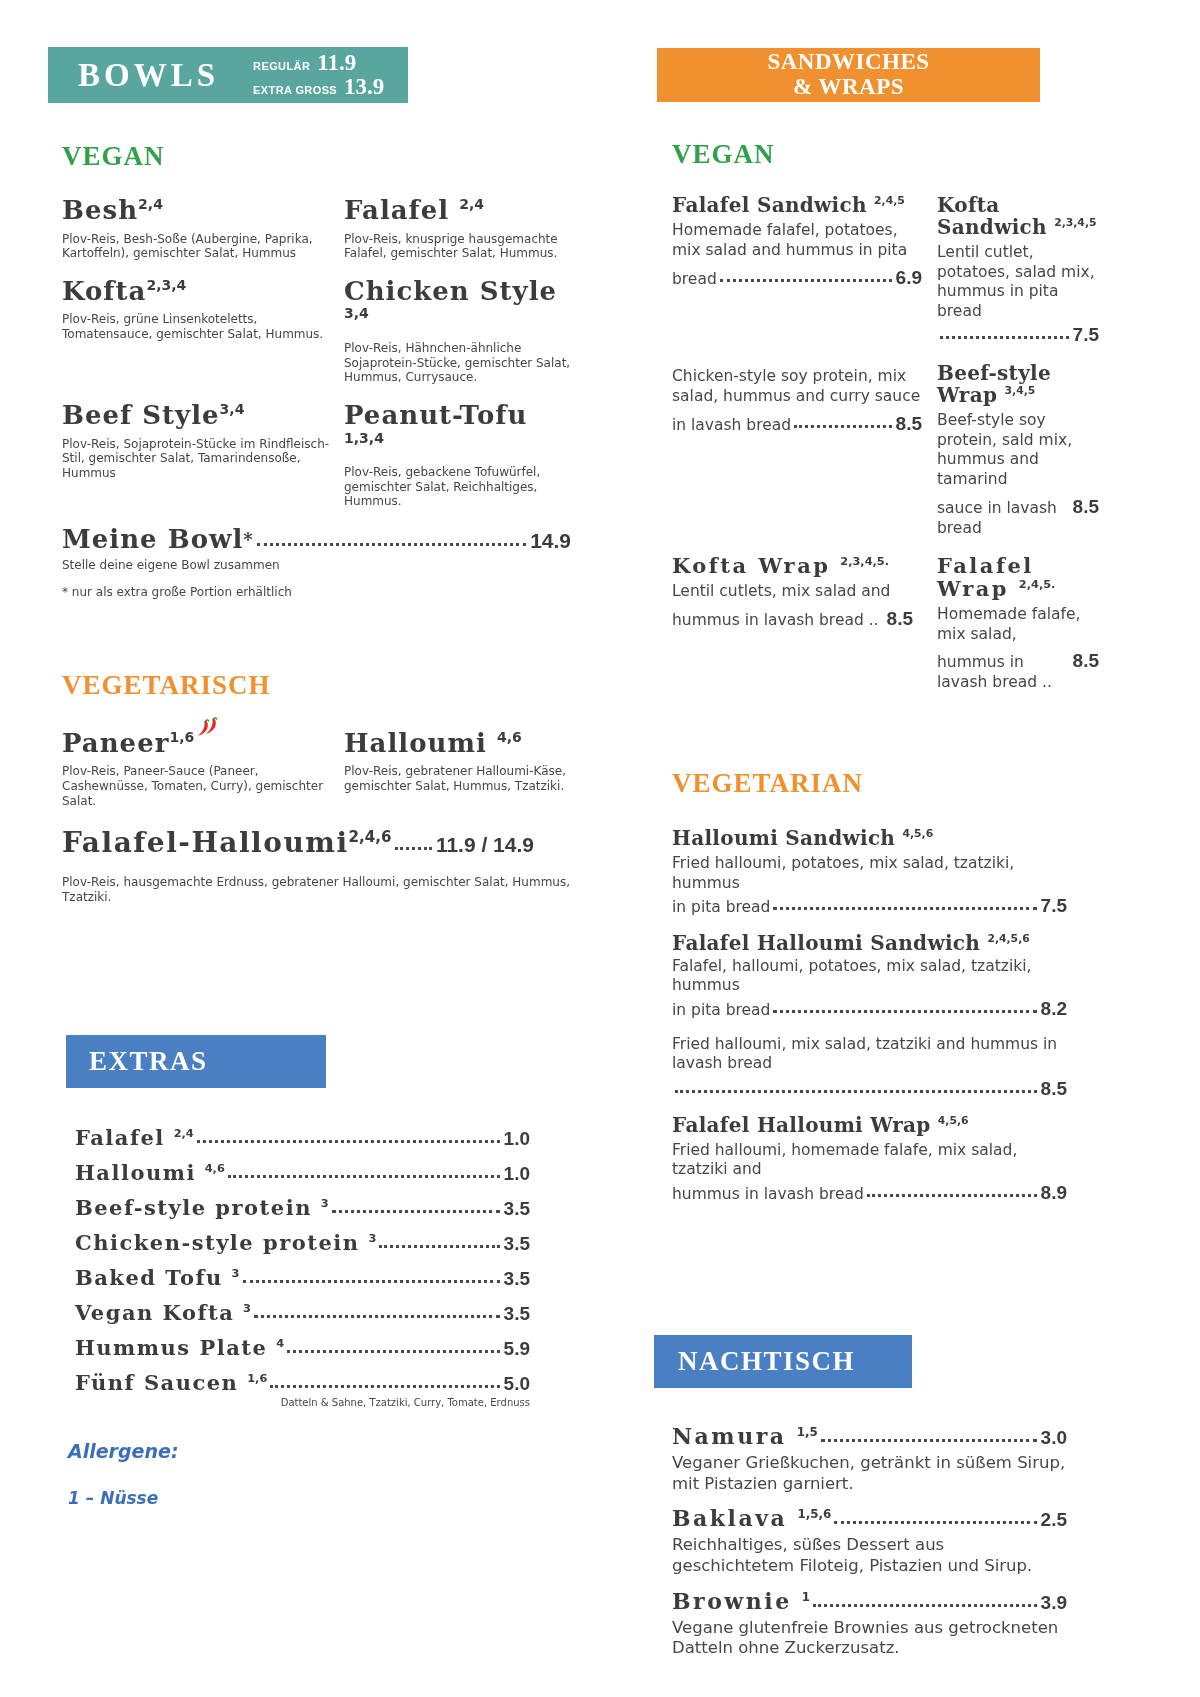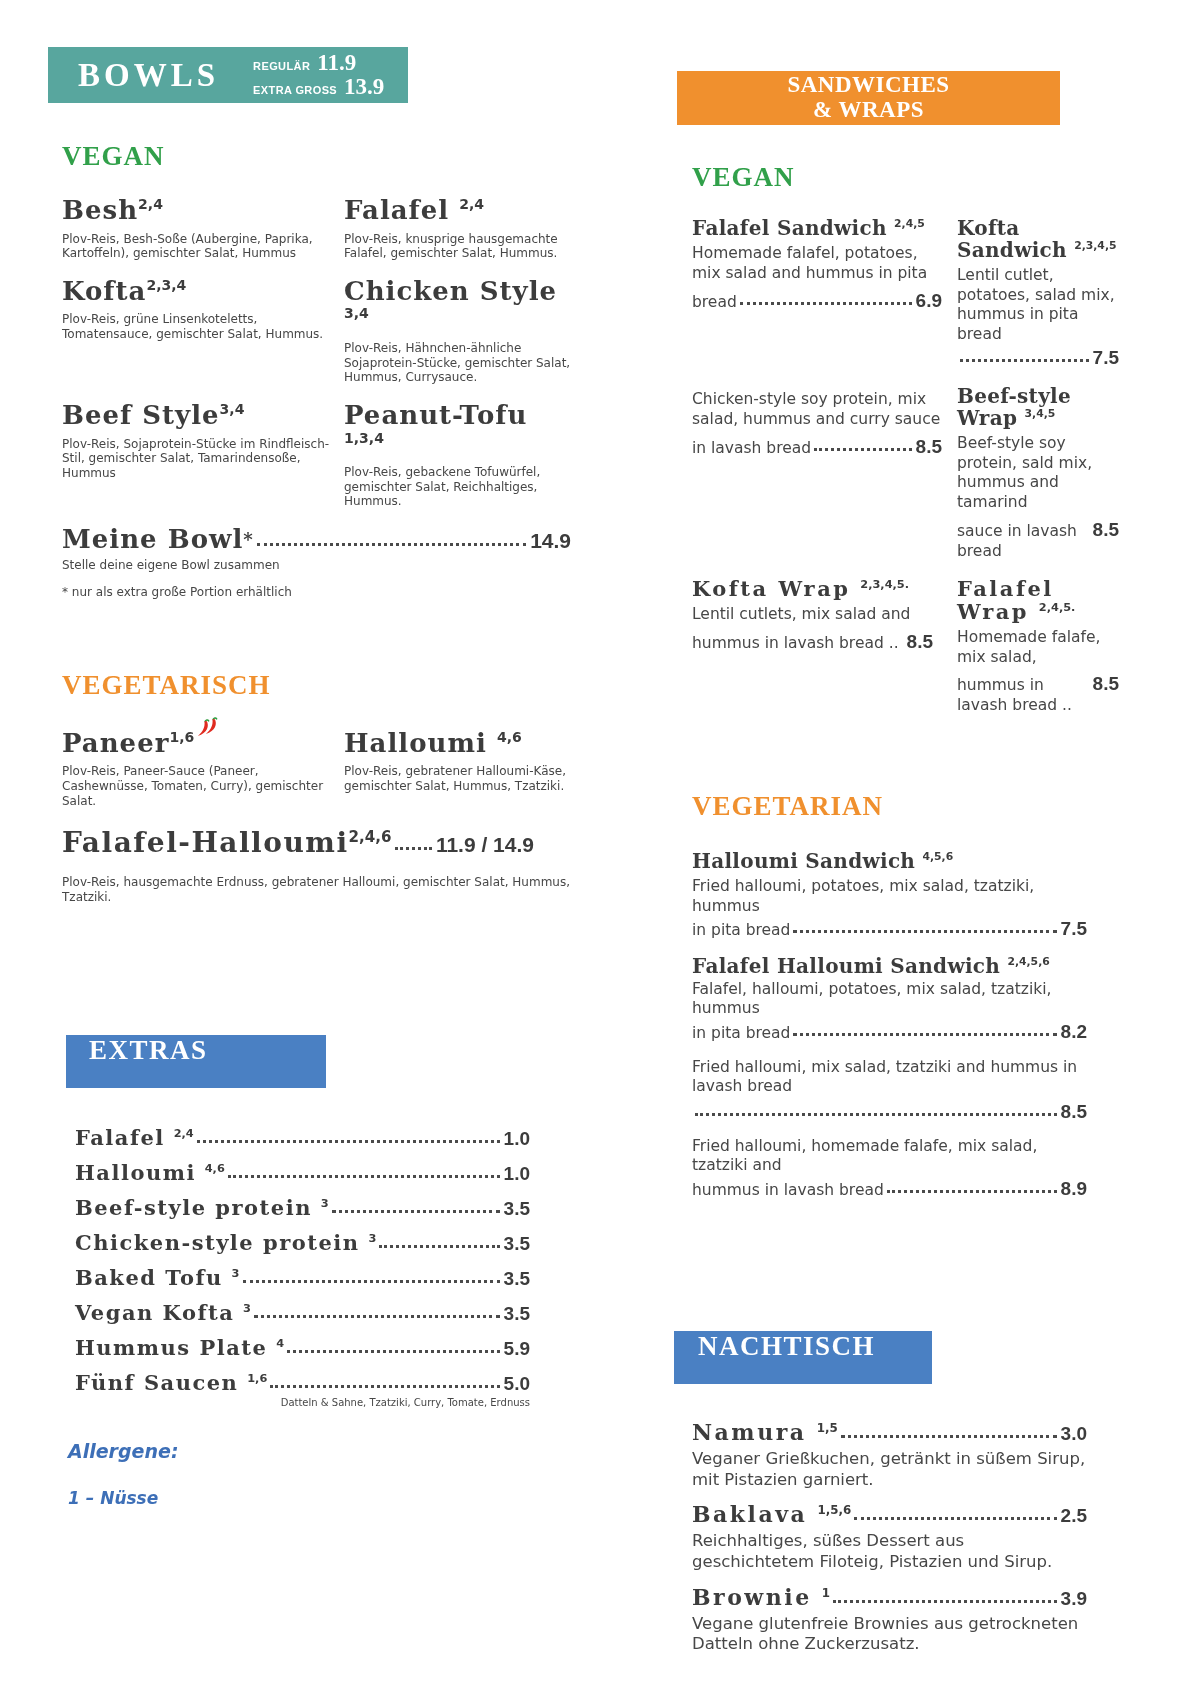--- a/index.html
+++ b/index.html
@@ -1,33 +1,33 @@
 <!DOCTYPE html>
 <html><head>
 <meta charset="utf-8">
 <style>
   html,body{margin:0;padding:0;background:#ffffff;}
   body{width:1200px;height:1697px;position:relative;overflow:hidden;
        font-family:"DejaVu Sans",sans-serif;color:#454545;}
   .col{position:absolute;top:0;}
   .col-left{left:55px;width:516px;}
-  .col-right{left:674px;width:445px;margin-top:23px;}
+  .col-right{left:654px;width:445px;}
 
   
   .bar{color:#fff;font-family:"Liberation Serif",serif;font-weight:bold;box-sizing:border-box;}
   .bar-bowls{background:#58a69e;margin-left:-7px;margin-top:47px;width:360px;height:56px;
              display:flex;align-items:center;gap:34px;padding:0 14px 0 30px;}
   .bowls-title{font-size:33px;letter-spacing:4px;line-height:1;}
   .size-row{display:flex;align-items:baseline;gap:7px;line-height:1.05;}
   .size-label{font-family:"Liberation Sans",sans-serif;font-size:11px;font-weight:bold;letter-spacing:.4px;}
   .size-price{font-size:23px;}
   .bar-sw{background:#f0902e;margin-left:3px;margin-top:48px;width:383px;height:54px;
           display:flex;flex-direction:column;justify-content:center;text-align:center;
           font-size:23px;line-height:1.08;letter-spacing:.5px;}
-  .bar-blue{background:#4a80c3;height:53px;display:flex;
+  .bar-blue{background:#4a80c3;height:53px;display:flex;align-items:center;
             font-size:27px;letter-spacing:1.5px;}
   .bar-extras{margin-left:11px;margin-top:131px;width:260px;padding-left:23px;}
   .bar-nacht{margin-left:0;margin-top:131px;width:258px;padding-left:24px;}
 
   
   .sec{font-family:"Liberation Serif",serif;font-weight:bold;font-size:27px;letter-spacing:1px;line-height:1;}
   .sec.green{color:#31a04a}
   .sec.orange{color:#f0902e}
 
   
@@ -312,20 +312,21 @@
     </div>
     <div style="margin-bottom:14px;">
       <div class="desc d-sm" style="margin-top:5px;">Fried halloumi, mix salad, tzatziki and hummus in lavash bread</div>
       <div class="lrow" style="margin-top:4px;">
         <span class="desc d-sm"></span>
         <span class="dots"></span>
         <span class="price p-md">8.5</span>
       </div>
     </div>
     <div>
+      <div class="ttl t-sm"><span>Falafel Halloumi Wrap</span> <sup>4,5,6</sup></div>
       <div class="desc d-sm" style="margin-top:5px;">Fried halloumi, homemade falafe, mix salad, tzatziki and</div>
       <div class="lrow" style="margin-top:2px;">
         <span class="desc d-sm">hummus in lavash bread</span>
         <span class="dots"></span>
         <span class="price p-md">8.9</span>
       </div>
     </div>
   </div>
 
   <div class="bar bar-blue bar-nacht">

